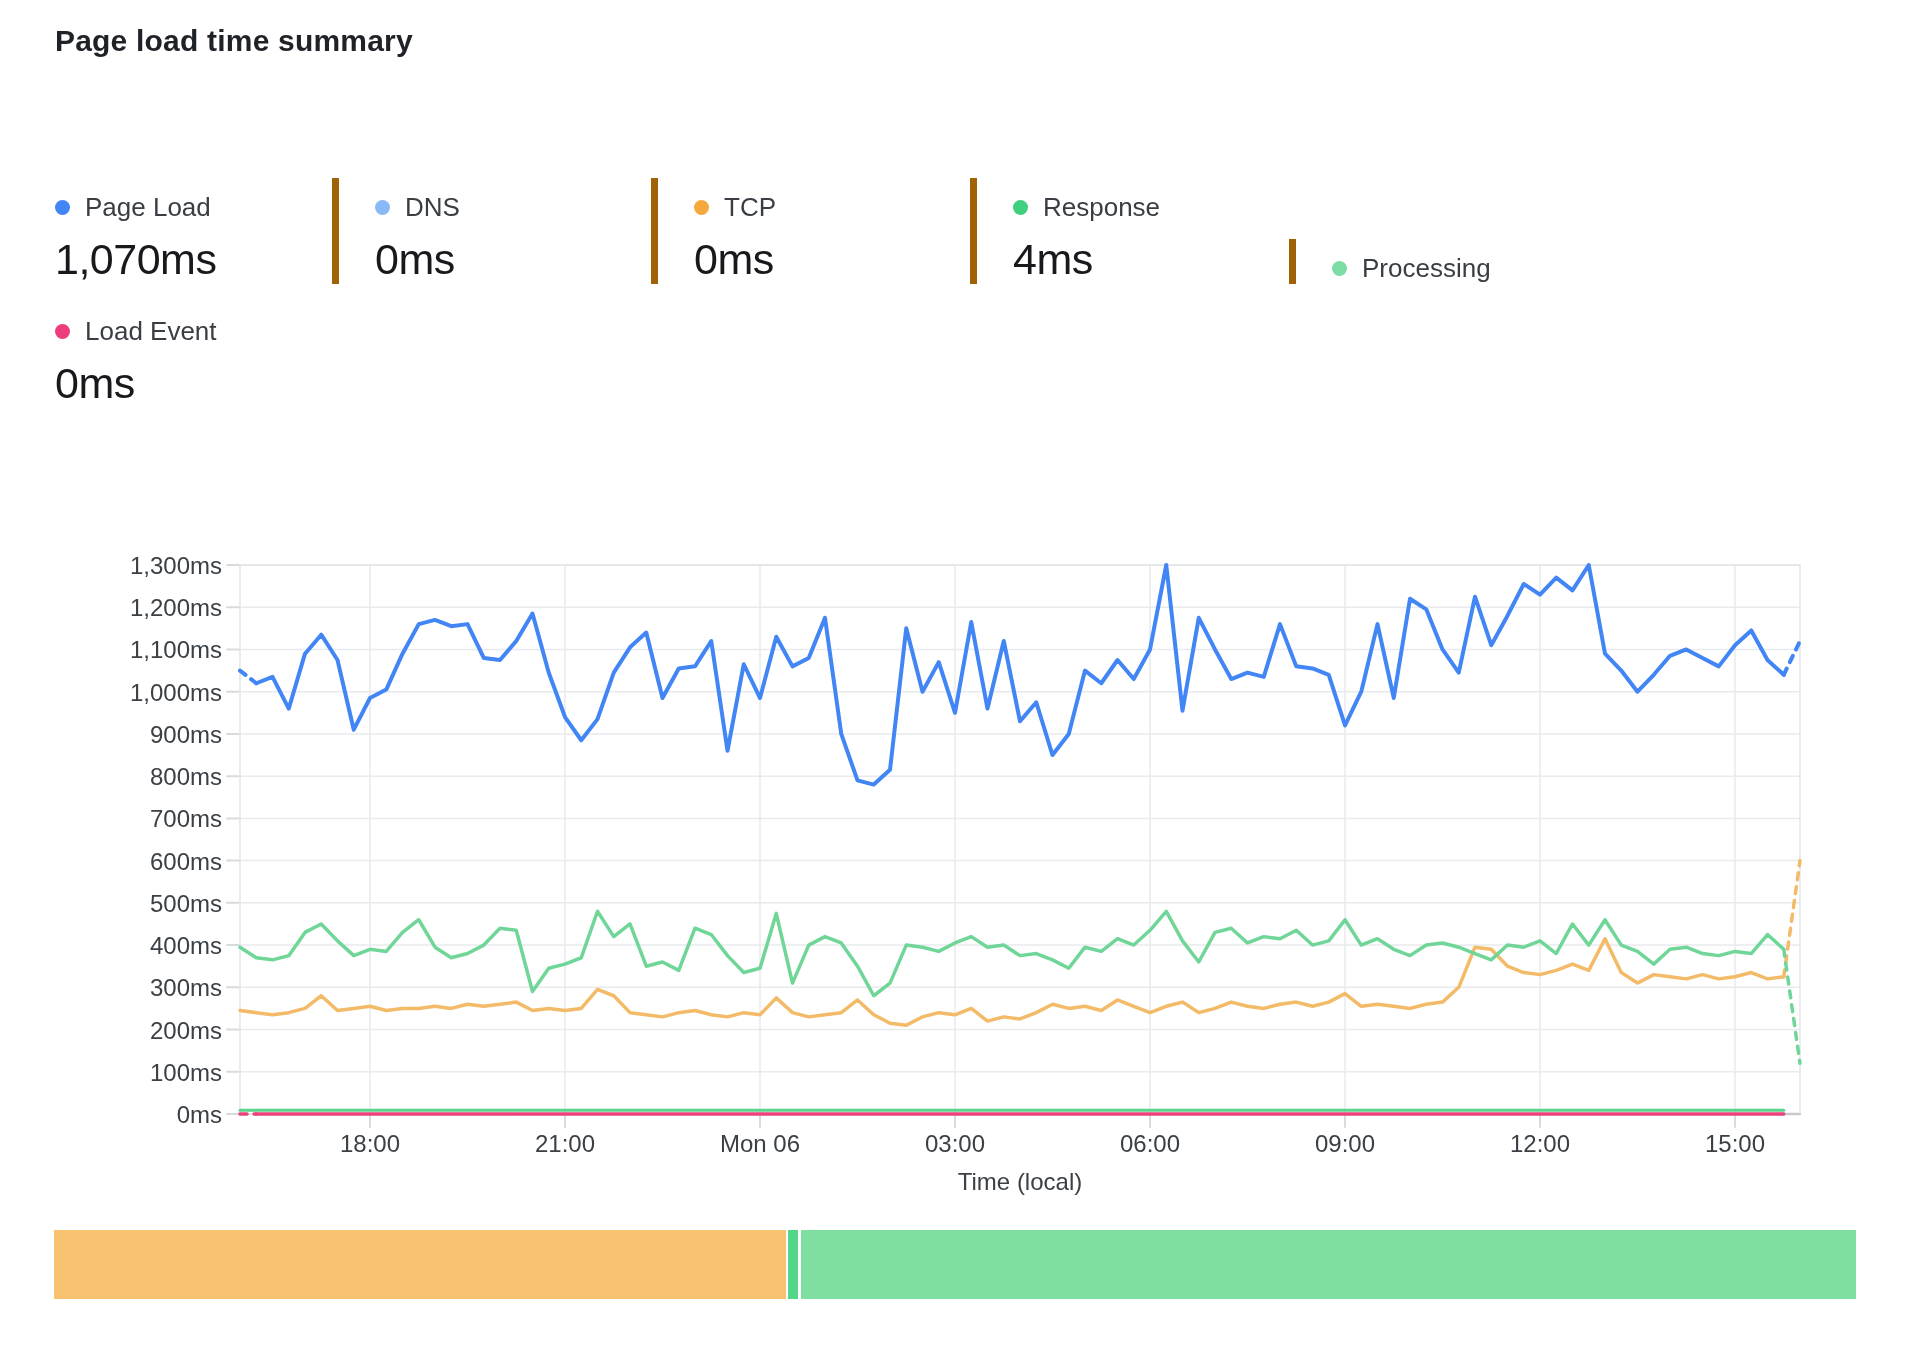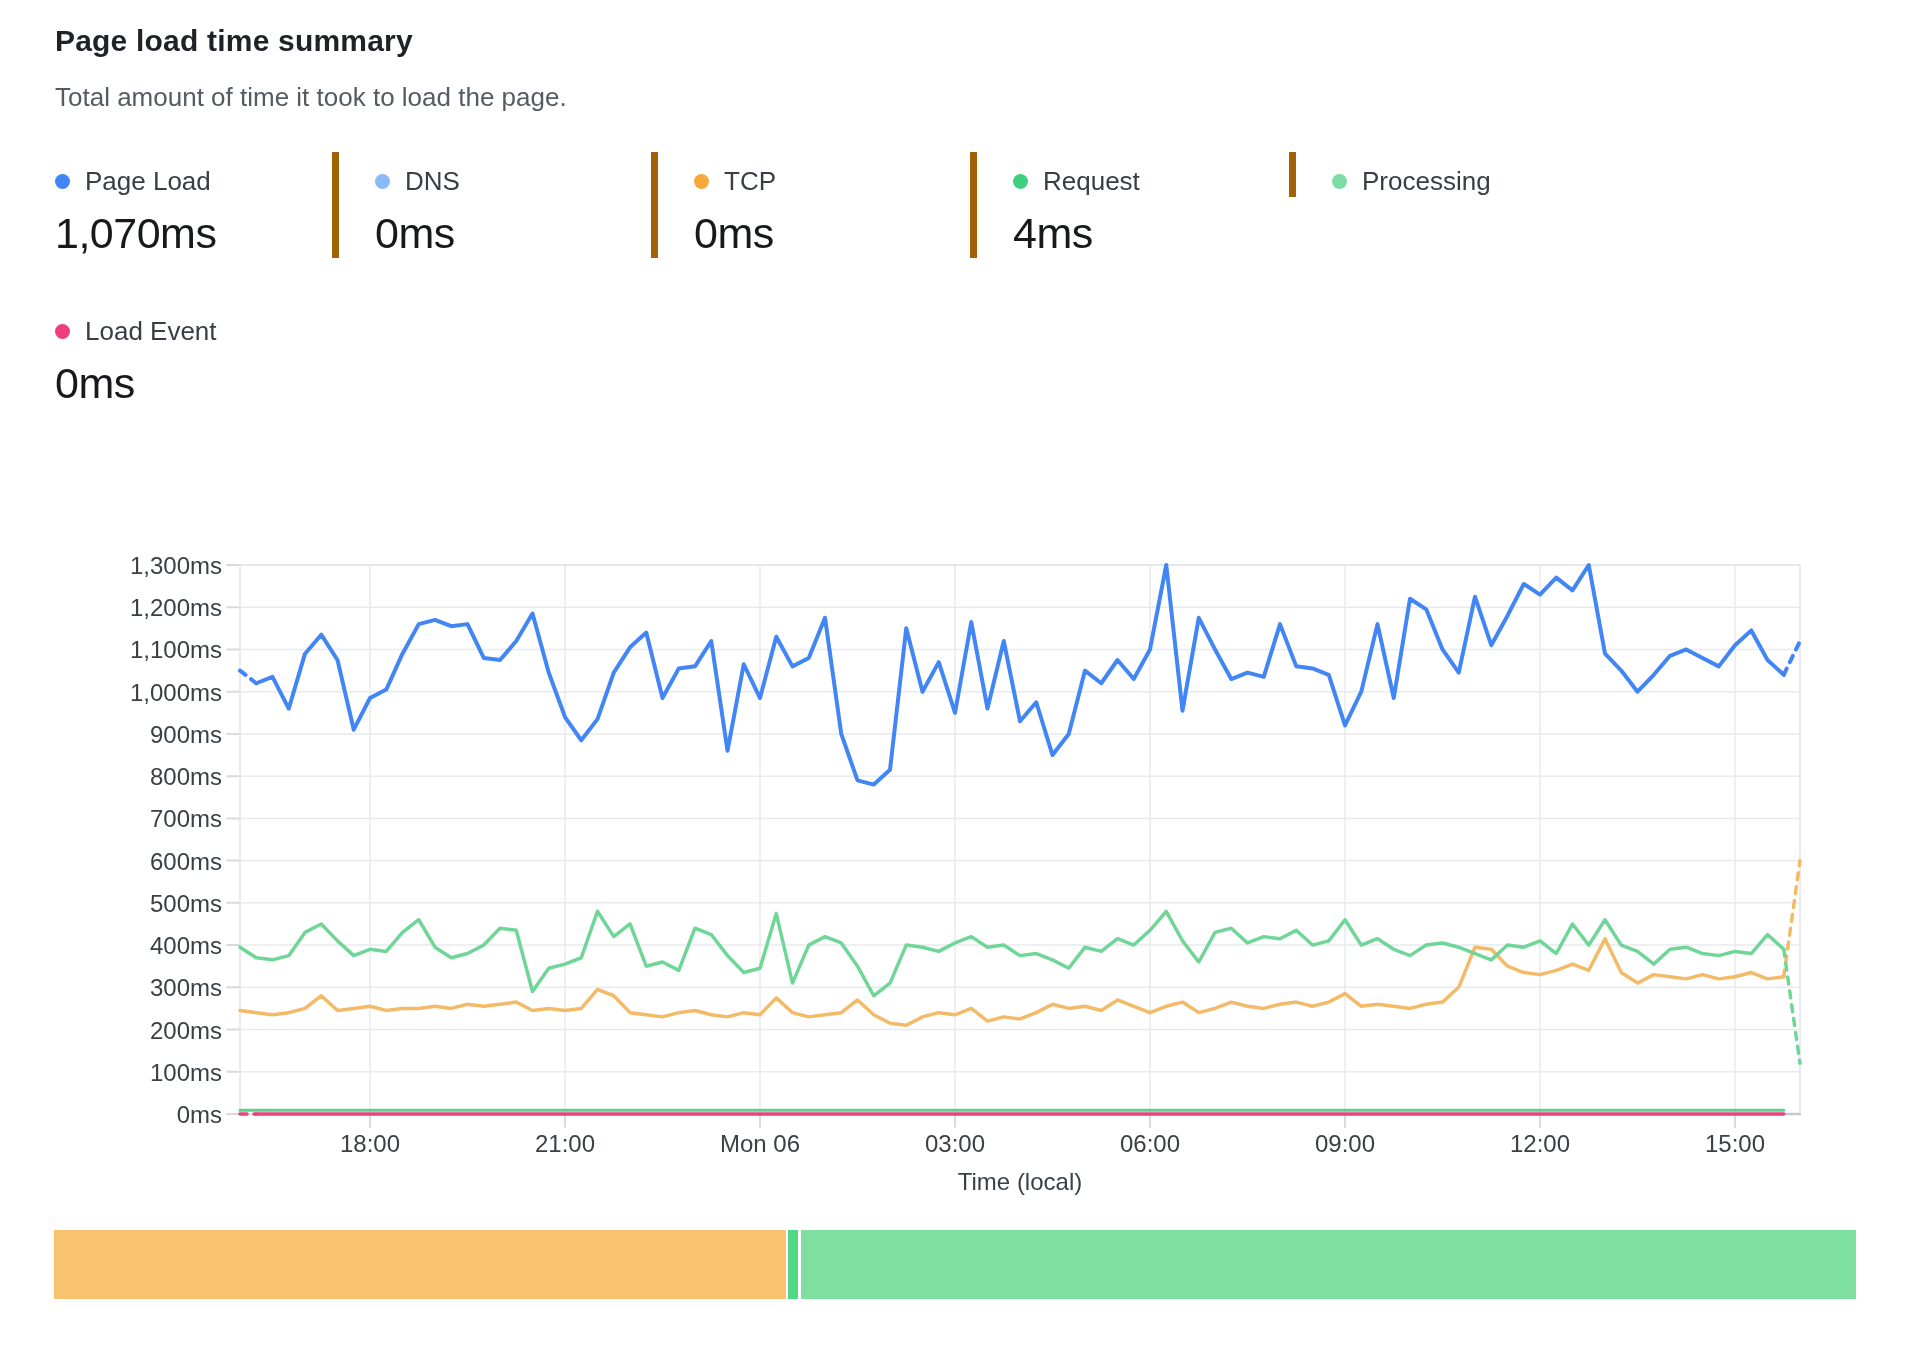--- a/index.html
+++ b/index.html
@@ -1,39 +1,38 @@
 <!DOCTYPE html>
 <html><head>
 <meta charset="utf-8">
 <style>
   html,body{margin:0;padding:0;background:#fff;}
   .page{position:relative;width:1910px;height:1352px;background:#fff;overflow:hidden;
         font-family:"Liberation Sans","DejaVu Sans",sans-serif;color:#202227;padding-left:42px;}
   .title{position:absolute;left:55px;top:24px;font-size:30px;font-weight:700;color:#1f2227;letter-spacing:.2px;}
   .subtitle{position:absolute;left:55px;top:82px;font-size:26px;font-weight:400;color:#565b62;}
-  .stats{position:absolute;left:55px;top:152px;display:flex;align-items:flex-start;height:132px;}
+  .stats{position:absolute;left:55px;top:152px;display:flex;align-items:flex-end;height:132px;}
   .stat{width:277px;}
   .stat + .stat{width:276px;border-left:7px solid #a16207;padding-left:36px;}
   .legend-line{display:flex;align-items:center;margin-top:14px;}
   .dot{width:15px;height:15px;border-radius:50%;flex:0 0 auto;}
   .legend-label{font-size:26px;color:#393d44;margin-left:15px;}
   .stat-value{margin-top:12px;font-size:43px;font-weight:400;color:#17191d;letter-spacing:-.5px;}
   .loadevent{position:absolute;left:55px;top:316px;}
   .chart-wrap{position:absolute;left:0;top:540px;width:1910px;height:700px;}
   .statusbar{position:absolute;left:54px;top:1230px;width:1802px;height:69px;display:flex;}
   .statusbar .seg{height:100%;}
   svg text{font-family:"Liberation Sans","DejaVu Sans",sans-serif;}
 </style>
 </head>
 <body>
 
 <div class="page">
 
   <div class="title">Page load time summary</div>
-  <div class="subtitle">Total amount of time it took to load the page.</div>
 
   <div class="stats">
     <div class="stat">
       <div class="legend-line">
           <span class="dot" style="background: rgb(66, 133, 244);"></span>
           <span class="legend-label">Page Load</span>
         </div>
       <div class="stat-value">1,070ms</div>
     </div>
     <div class="stat">
@@ -46,21 +45,21 @@
     <div class="stat">
       <div class="legend-line">
           <span class="dot" style="background: rgb(245, 168, 60);"></span>
           <span class="legend-label">TCP</span>
         </div>
       <div class="stat-value">0ms</div>
     </div>
     <div class="stat">
       <div class="legend-line">
           <span class="dot" style="background: rgb(63, 208, 127);"></span>
-          <span class="legend-label">Request</span>
+          <span class="legend-label">Response</span>
         </div>
       <div class="stat-value">4ms</div>
     </div>
     <div class="stat">
       <div class="legend-line">
           <span class="dot" style="background: rgb(124, 220, 163);"></span>
           <span class="legend-label">Processing</span>
         </div>
     </div>
   </div>

